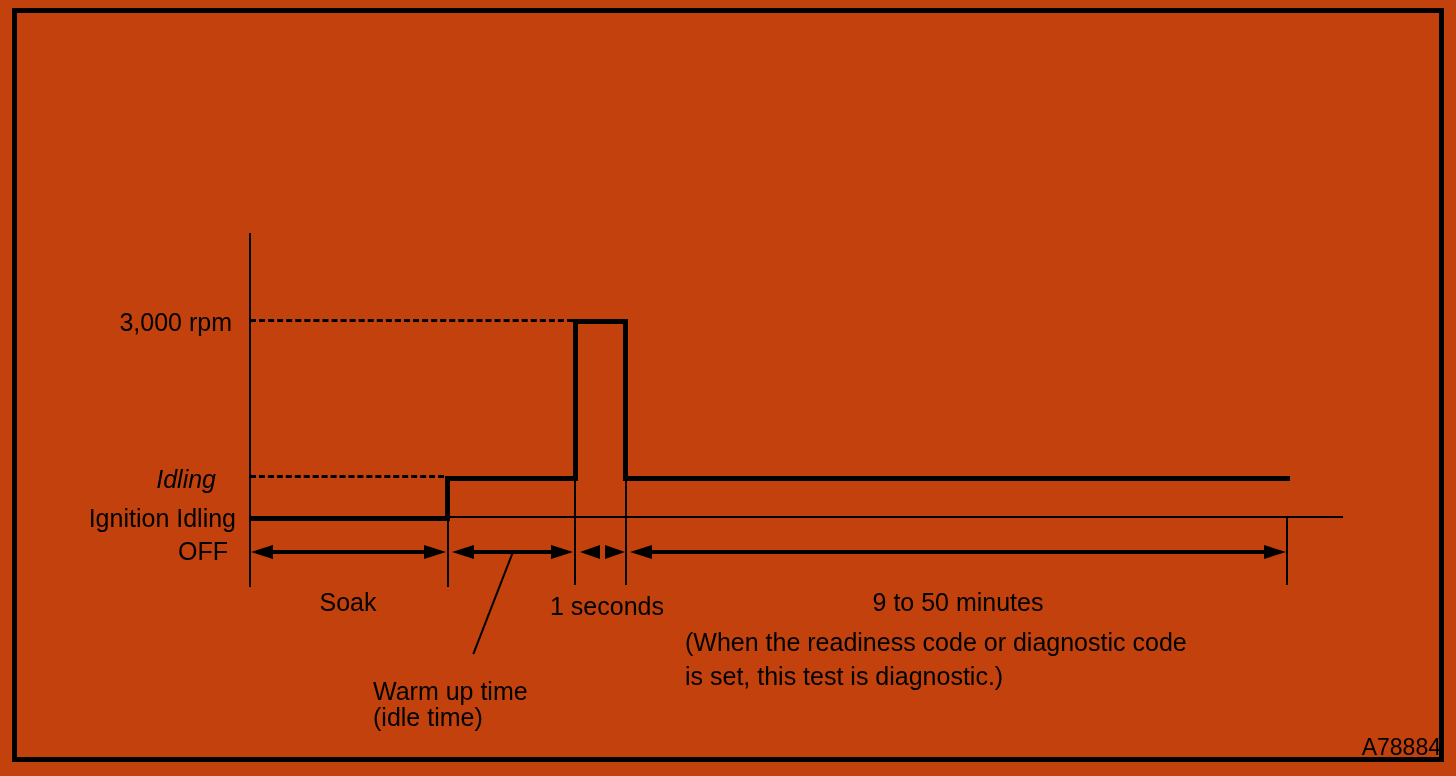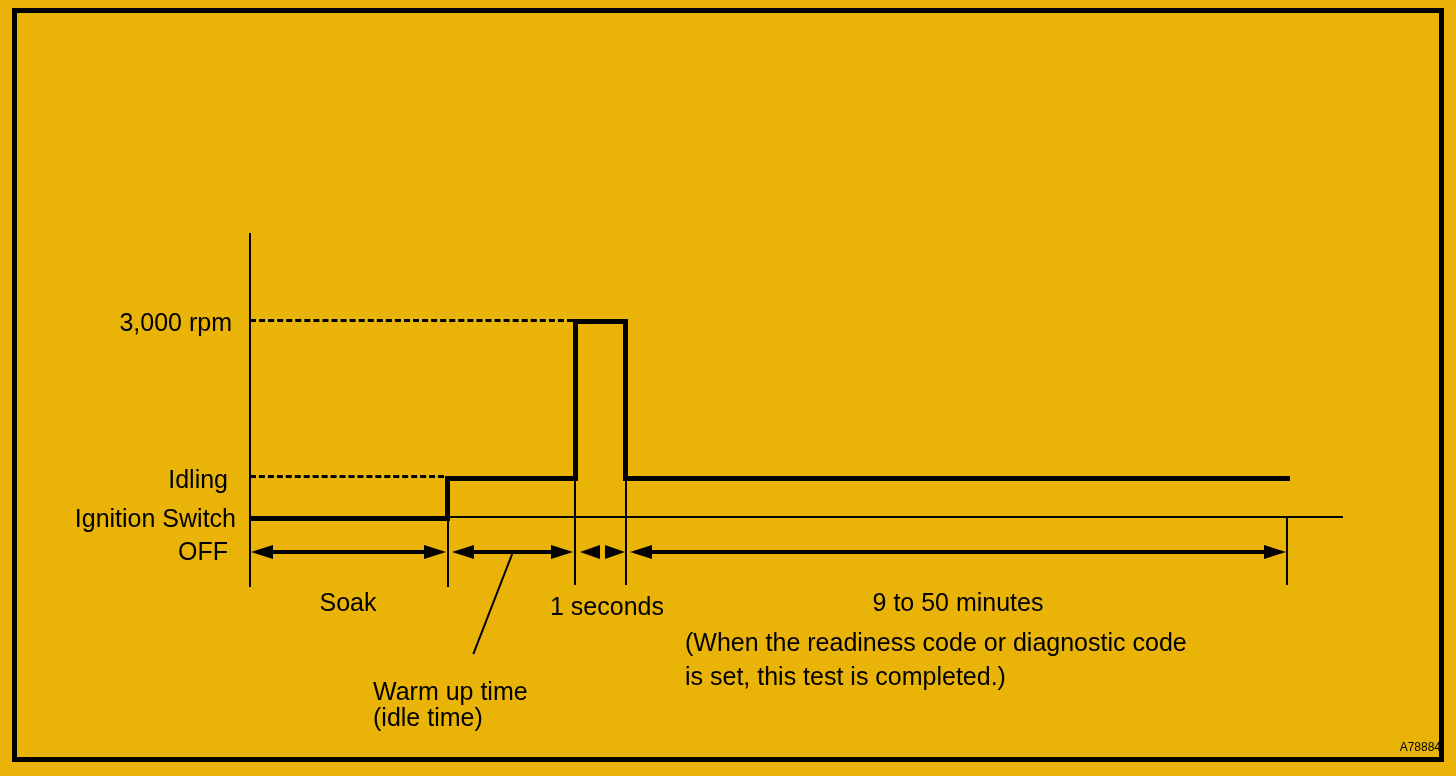--- a/index.html
+++ b/index.html
@@ -1,20 +1,20 @@
 <!DOCTYPE html>
 <html><head>
 <meta charset="utf-8">
 <style>
   html, body { margin: 0; padding: 0; background: #ffffff; }
   #canvas {
     position: relative;
     width: 1456px;
     height: 776px;
-    background: #eab308;
+    background: #c2410c;
     font-family: "Liberation Sans", sans-serif;
     color: #000;
     overflow: hidden;
   }
   .frame {
     position: absolute;
     left: 12px; top: 8px;
     width: 1432px; height: 754px;
     border: 5px solid #000;
     box-sizing: border-box;
@@ -24,21 +24,21 @@
   .lbl {
     position: absolute;
     font-size: 25px;
     line-height: 30px;
     white-space: nowrap;
   }
   .ctr { text-align: center; }
   .rt  { text-align: right; }
   .code-lbl {
     position: absolute;
-    font-size: 12px;
+    font-size: 23px;
     line-height: 20px;
     text-align: right;
     white-space: nowrap;
   }
   .arrowspan { position: absolute; height: 14px; }
   .arrowspan .bar {
     position: absolute;
     left: 15px; right: 15px; top: 5px; height: 4px;
     background: #000;
   }
@@ -108,27 +108,27 @@
   </div>
   <div class="arrowspan" style="left:630px; top:545px; width:656px;">
     <div class="ah l"></div>
     <div class="bar"></div>
     <div class="ah r"></div>
   </div>
 
   <div class="leader"></div>
 
   <div class="lbl rt" style="left:32px; top:307px; width:200px;">3,000 rpm</div>
-  <div class="lbl rt" style="left:28px; top:464px; width:200px;">Idling</div>
-  <div class="lbl rt" style="left:36px; top:503px; width:200px;">Ignition Switch</div>
+  <div class="lbl rt" style="left:16px; top:464px; width:200px;font-style:italic;">Idling</div>
+  <div class="lbl rt" style="left:36px; top:503px; width:200px;">Ignition Idling</div>
   <div class="lbl ctr" style="left:248px; top:587px; width:200px;">Soak</div>
 
   <div class="lbl rt" style="left:28px; top:536px; width:200px;">OFF</div>
   <div class="lbl ctr" style="left:507px; top:591px; width:200px;">1 seconds</div>
   <div class="lbl ctr" style="left:758px; top:587px; width:400px;">9 to 50 minutes</div>
   <div class="lbl" style="left:685px; top:627px;">(When the readiness code or diagnostic code</div>
-  <div class="lbl" style="left:685px; top:661px;">is set, this test is completed.)</div>
+  <div class="lbl" style="left:685px; top:661px;">is set, this test is diagnostic.)</div>
   <div class="lbl" style="left:373px; top:676px;">Warm up time</div>
   <div class="lbl" style="left:373px; top:702px;">(idle time)</div>
 
   <div class="code-lbl" style="left:1241px; top:737px; width:200px;">A78884</div>
 
 </div>
 
 </body></html>

